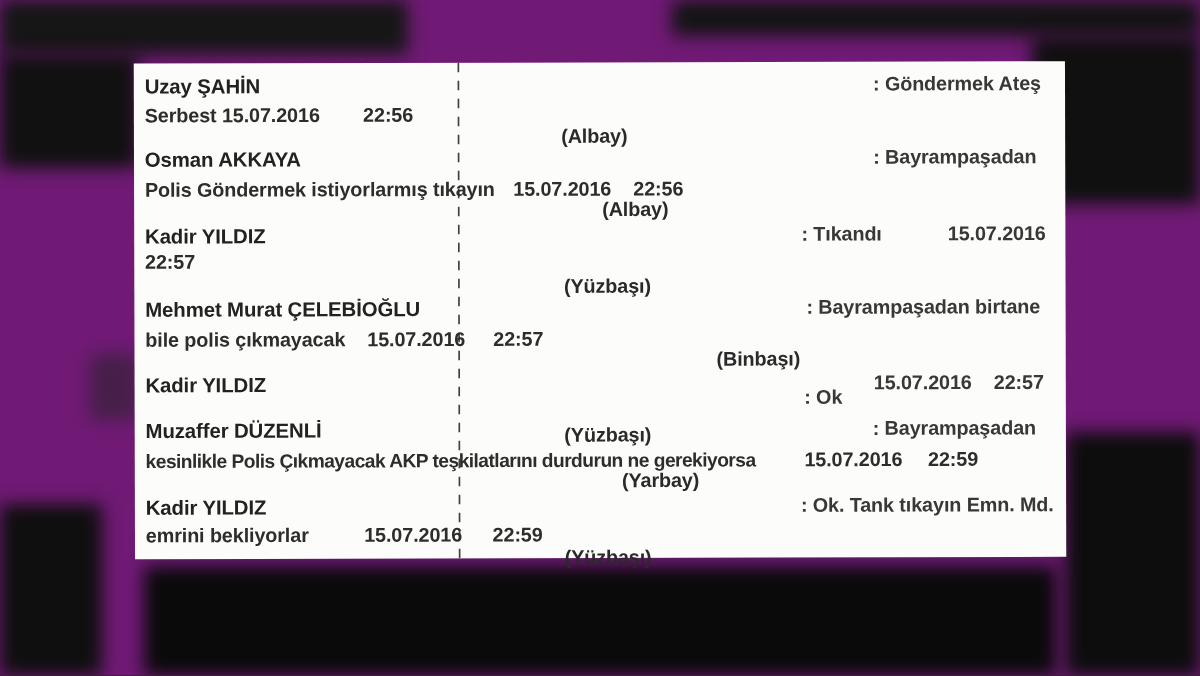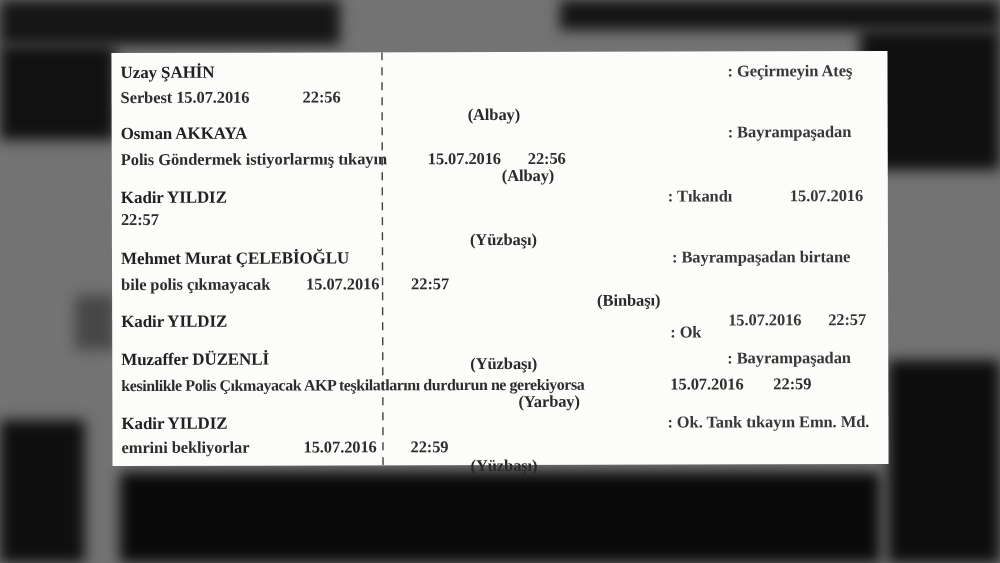--- a/index.html
+++ b/index.html
@@ -1,19 +1,19 @@
 <!DOCTYPE html>
 <html><head>
 <meta charset="utf-8">
 <style>
   html,body { margin:0; padding:0; background:#000; }
   .stage {
     position:relative; width:1000px; height:563px; overflow:hidden;
-    background:#737373;
-    font-family:Liberation Serif, serif;
+    background:#701a75;
+    font-family:Liberation Sans, sans-serif;
   }
   .patch { position:absolute; filter:blur(7px); pointer-events:none; }
   .paper {
     position:absolute; left:112px; top:52px; width:776px; height:413px;
     background:#fcfcfa; transform:rotate(-0.15deg);
     box-shadow:0 0 2px rgba(255,255,255,0.06);
   }
   .fold-line { position:absolute; left:269px; top:0; height:413px; width:3px; }
   .entry { position:absolute; left:0; width:100%; height:54px; }
   .frag {
@@ -42,21 +42,21 @@
 
   <div class="paper">
 
     <svg class="fold-line" width="3" height="413" viewBox="0 0 3 413">
       <line x1="1.5" y1="0" x2="1.5" y2="413" stroke="#3f3f3f" stroke-width="1.4" stroke-dasharray="8 7"></line>
     </svg>
 
     <div class="entry" style="top:10px;">
       <span class="frag name" style="left:9px;">Uzay ŞAHİN</span>
       <span class="frag rank" style="left:356px;">(Albay)</span>
-      <span class="frag msg" style="left:616px;">: Geçirmeyin Ateş</span>
+      <span class="frag msg" style="left:616px;">: Göndermek Ateş</span>
       <span class="frag cont" style="left:9px;top:25px;">Serbest 15.07.2016</span>
       <span class="frag cont" style="left:191px;top:25px;">22:56</span>
     </div>
 
     <div class="entry" style="top:71px;">
       <span class="frag name" style="left:9px;">Osman AKKAYA</span>
       <span class="frag rank" style="left:390px;">(Albay)</span>
       <span class="frag msg" style="left:616px;">: Bayrampaşadan</span>
       <span class="frag cont" style="left:9px;top:26px;">Polis Göndermek istiyorlarmış tıkayın</span>
       <span class="frag cont" style="left:316px;top:26px;">15.07.2016</span>

